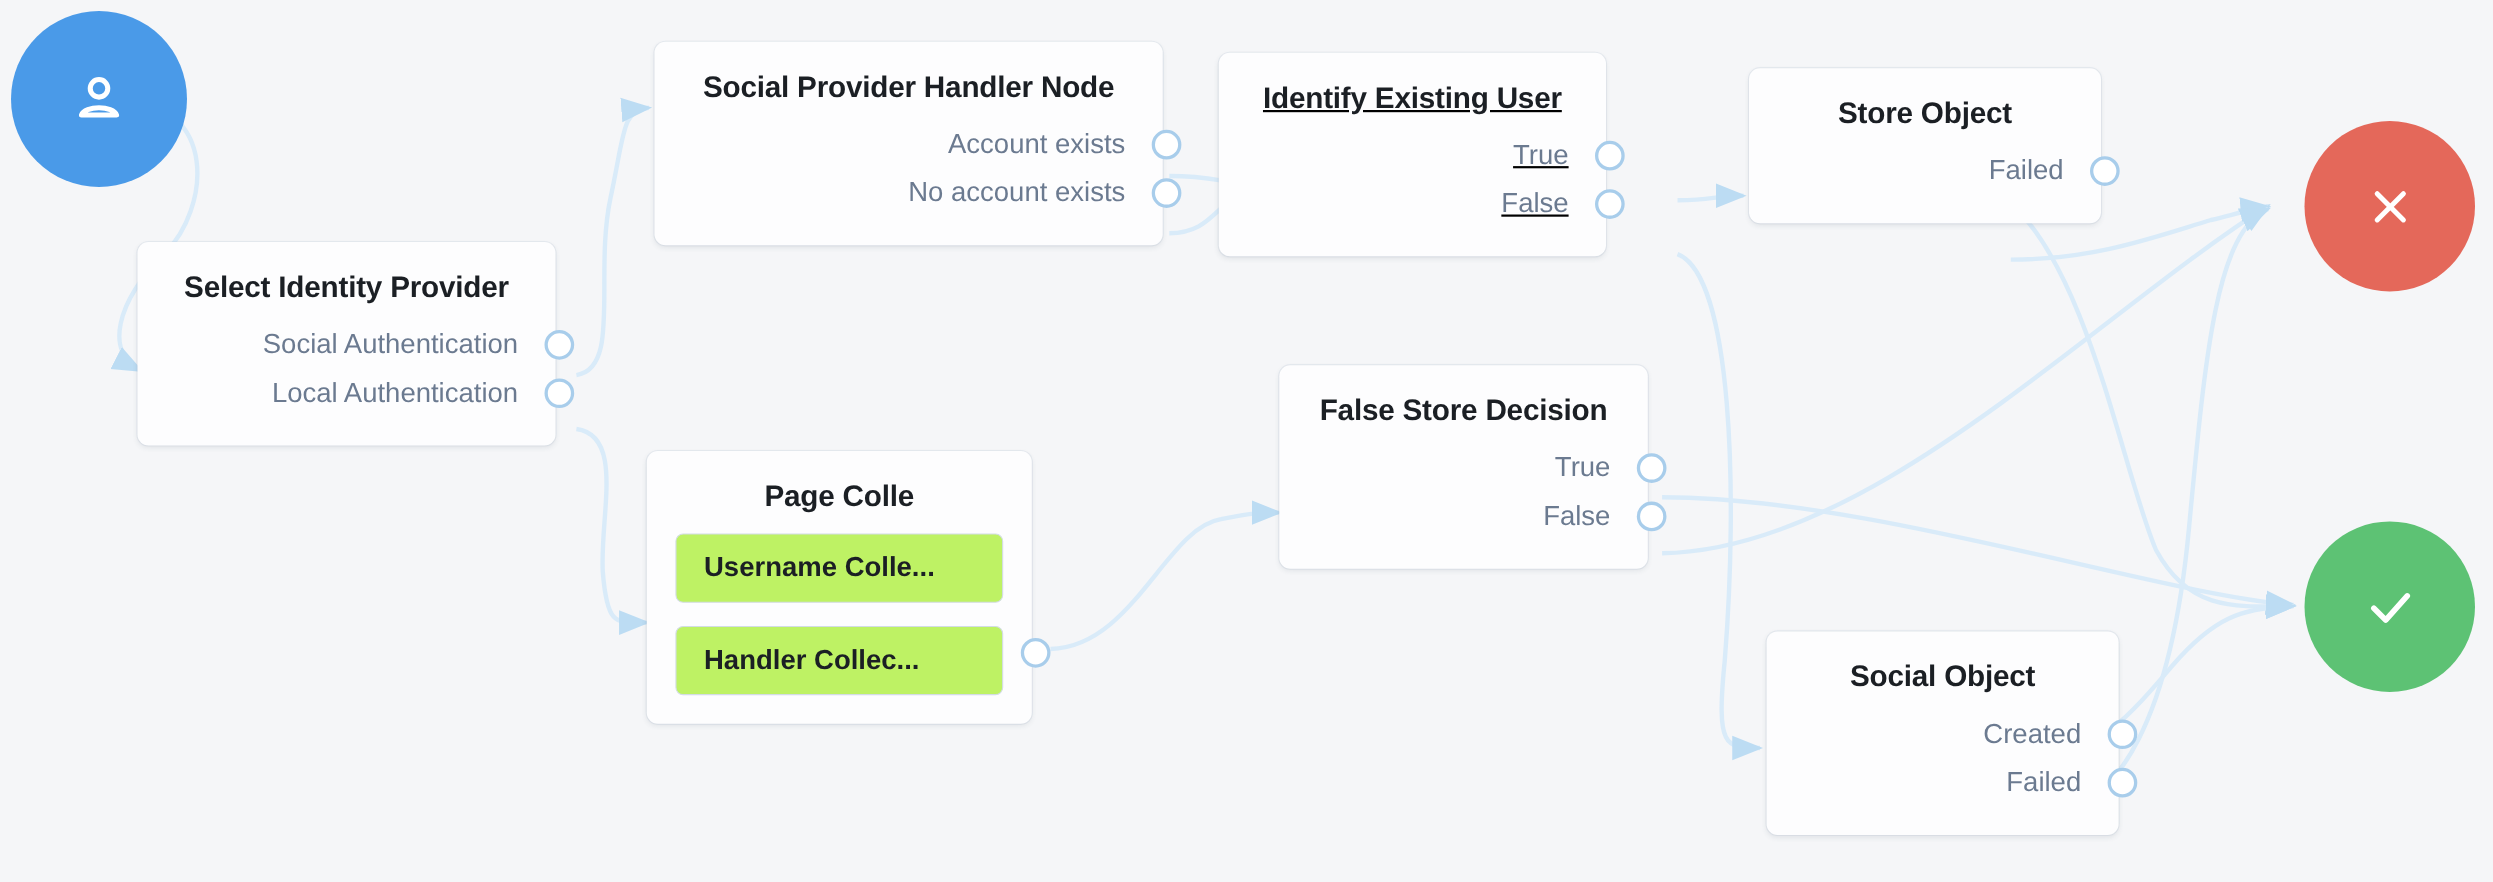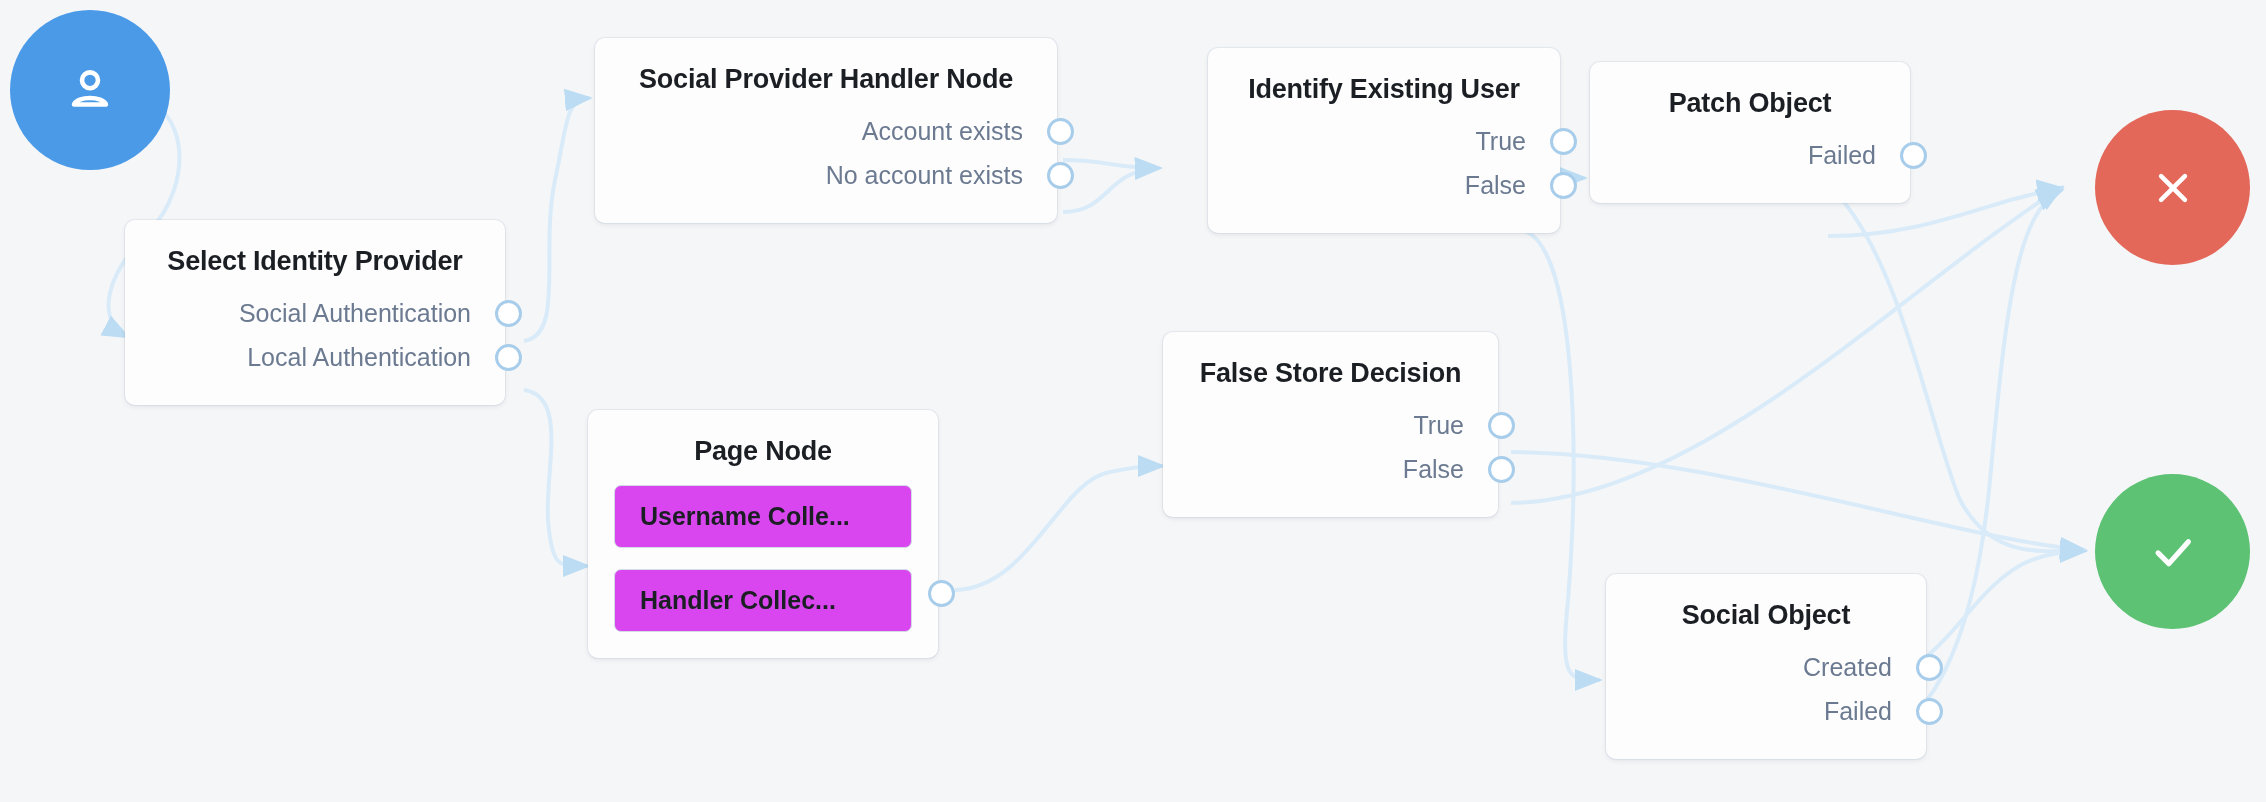--- a/index.html
+++ b/index.html
@@ -75,21 +75,21 @@
   }
 
   
   .subitems {
     padding: 0 26px 26px 26px;
     margin-top: 18px;
   }
   .subitem {
     border: 1px solid #d3dce5;
     border-radius: 7px;
-    background: #d946ef;
+    background: #bef264;
     height: 63px;
     display: flex;
     align-items: center;
     padding-left: 25px;
     font-size: 25px;
     font-weight: bold;
     color: #1b1f24;
     margin-bottom: 21px;
     box-sizing: border-box;
   }
@@ -178,46 +178,46 @@
         <span class="output-label">Social Authentication</span>
         <span class="port"></span>
       </div>
       <div class="output-row">
         <span class="output-label">Local Authentication</span>
         <span class="port"></span>
       </div>
     </div>
   </div>
 
-  <div class="node" style="left:1208px; top:48px; width:352px;">
+  <div class="node" style="left:1108px; top:48px; width:352px;text-decoration:underline;">
     <div class="node-title">Identify Existing User</div>
     <div class="outputs">
       <div class="output-row">
         <span class="output-label">True</span>
         <span class="port"></span>
       </div>
       <div class="output-row">
         <span class="output-label">False</span>
         <span class="port"></span>
       </div>
     </div>
   </div>
 
   <div class="node" style="left:1590px; top:62px; width:320px;">
-    <div class="node-title">Patch Object</div>
+    <div class="node-title">Store Object</div>
     <div class="outputs">
       <div class="output-row">
         <span class="output-label">Failed</span>
         <span class="port"></span>
       </div>
     </div>
   </div>
 
   <div class="node" style="left:588px; top:410px; width:350px;">
-    <div class="node-title">Page Node</div>
+    <div class="node-title">Page Colle</div>
     <div class="subitems">
       <div class="subitem">Username Colle...</div>
       <div class="subitem">Handler Collec...</div>
     </div>
     <span class="port" style="position:absolute; right:-17px; top:170px;"></span>
   </div>
 
   <div class="node" style="left:1163px; top:332px; width:335px;">
     <div class="node-title">False Store Decision</div>
     <div class="outputs">

